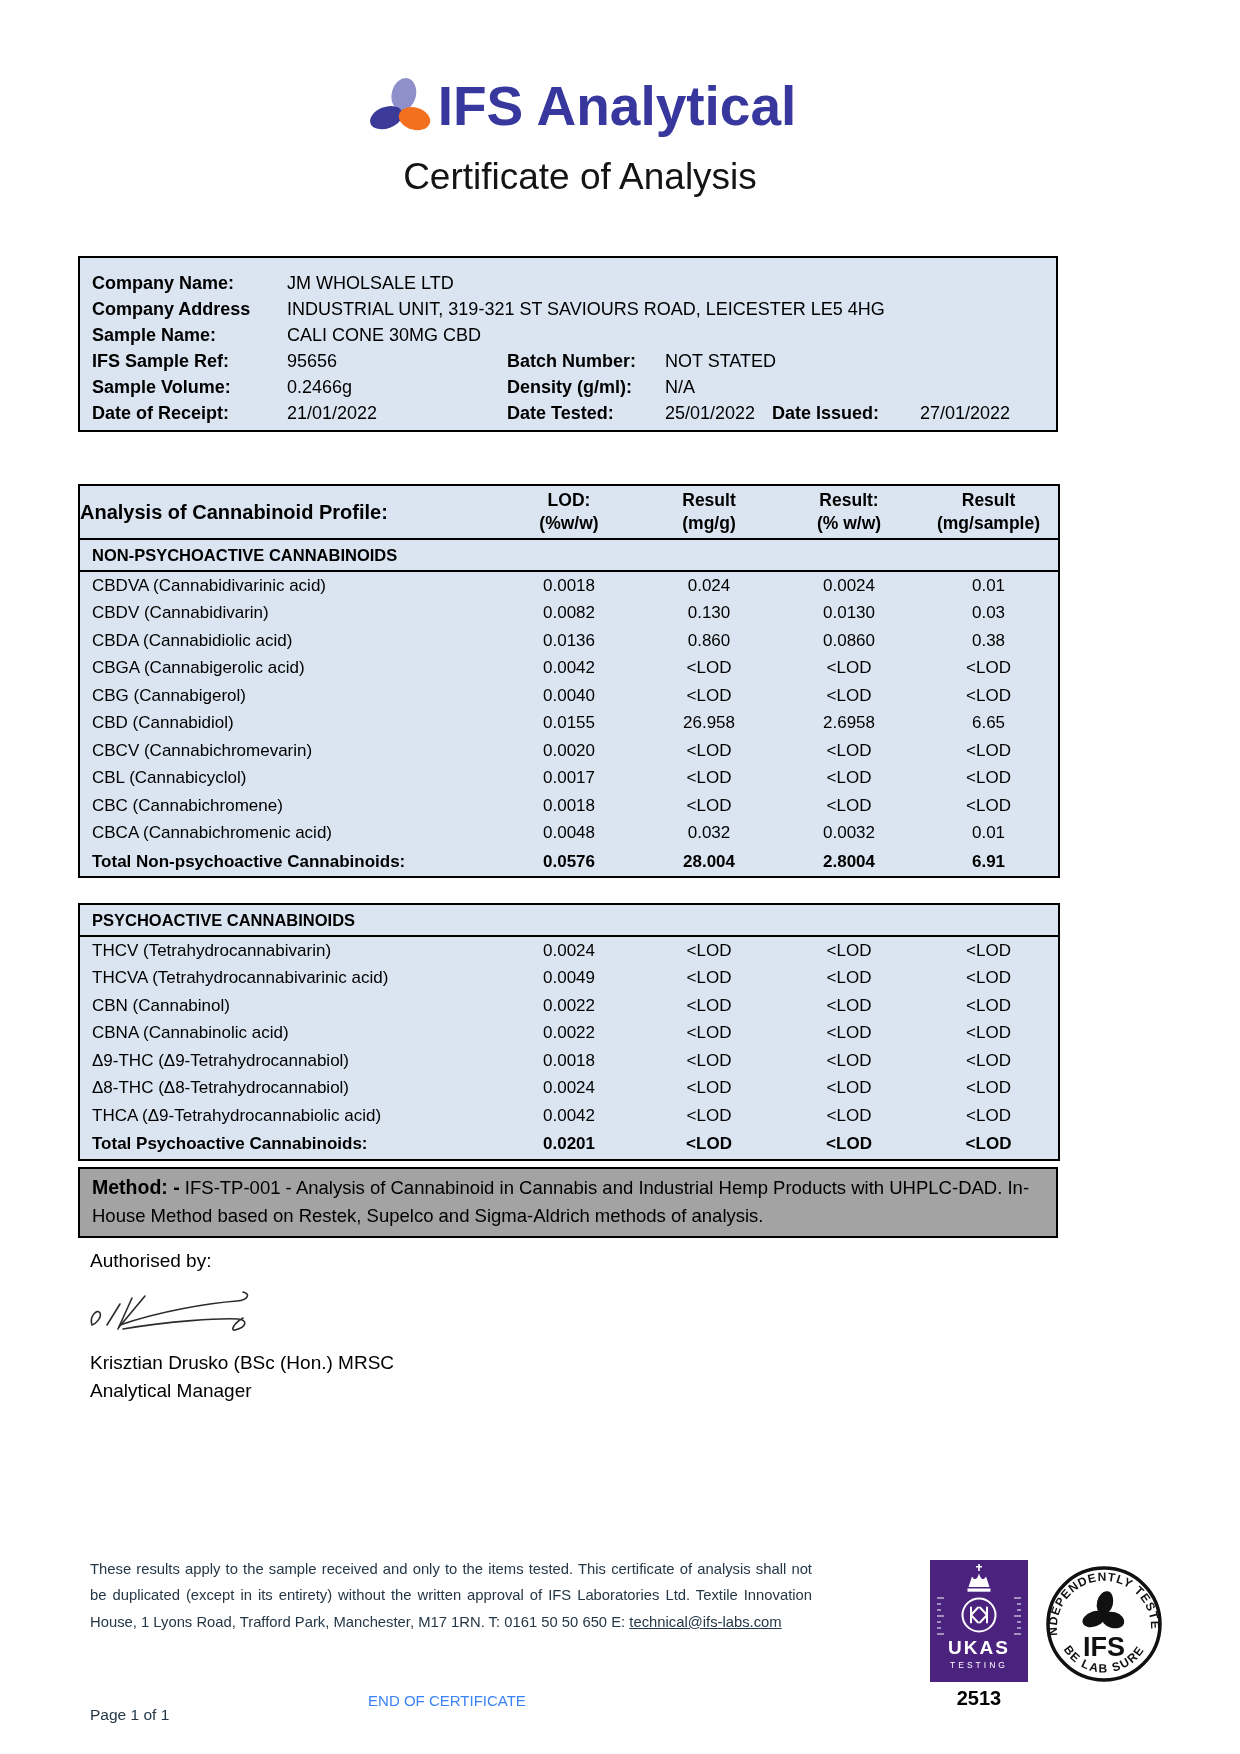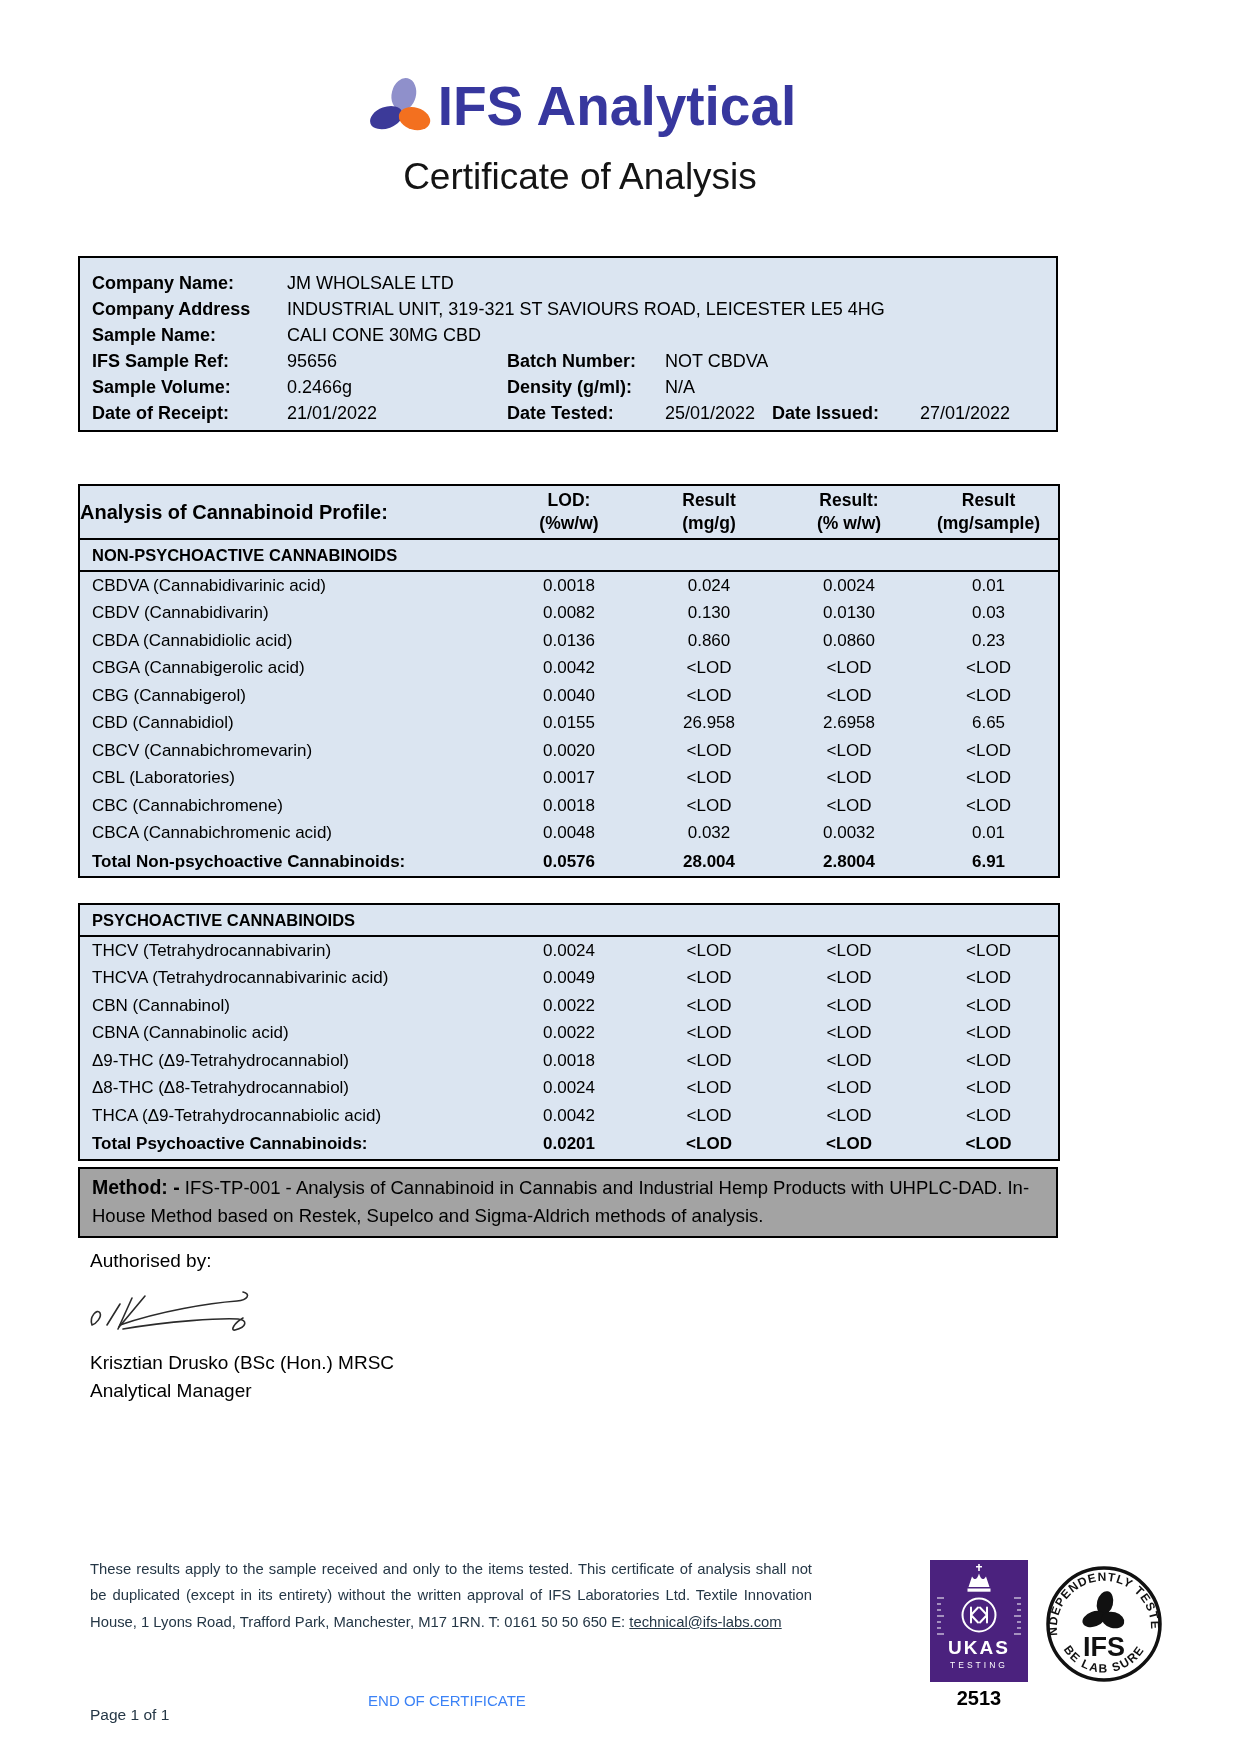--- a/index.html
+++ b/index.html
@@ -86,21 +86,21 @@
         <span class="value" style="grid-column: 2 / 7;">INDUSTRIAL UNIT, 319-321 ST SAVIOURS ROAD, LEICESTER LE5 4HG</span>
       </div>
       <div class="info-row">
         <span class="label">Sample Name:</span>
         <span class="value" style="grid-column: 2 / 7;">CALI CONE 30MG CBD</span>
       </div>
       <div class="info-row">
         <span class="label">IFS Sample Ref:</span>
         <span class="value">95656</span>
         <span class="label">Batch Number:</span>
-        <span class="value" style="grid-column: 4 / 7;">NOT CBDVA</span>
+        <span class="value" style="grid-column: 4 / 7;">NOT STATED</span>
       </div>
       <div class="info-row">
         <span class="label">Sample Volume:</span>
         <span class="value">0.2466g</span>
         <span class="label">Density (g/ml):</span>
         <span class="value" style="grid-column: 4 / 7;">N/A</span>
       </div>
       <div class="info-row">
         <span class="label">Date of Receipt:</span>
         <span class="value">21/01/2022</span>
@@ -156,21 +156,21 @@
           <td class="val">0.0082</td>
           <td class="val">0.130</td>
           <td class="val">0.0130</td>
           <td class="val">0.03</td>
         </tr>
         <tr class="data-row">
           <td class="name">CBDA (Cannabidiolic acid)</td>
           <td class="val">0.0136</td>
           <td class="val">0.860</td>
           <td class="val">0.0860</td>
-          <td class="val">0.23</td>
+          <td class="val">0.38</td>
         </tr>
         <tr class="data-row">
           <td class="name">CBGA (Cannabigerolic acid)</td>
           <td class="val">0.0042</td>
           <td class="val">&lt;LOD</td>
           <td class="val">&lt;LOD</td>
           <td class="val">&lt;LOD</td>
         </tr>
         <tr class="data-row">
           <td class="name">CBG (Cannabigerol)</td>
@@ -187,21 +187,21 @@
           <td class="val">6.65</td>
         </tr>
         <tr class="data-row">
           <td class="name">CBCV (Cannabichromevarin)</td>
           <td class="val">0.0020</td>
           <td class="val">&lt;LOD</td>
           <td class="val">&lt;LOD</td>
           <td class="val">&lt;LOD</td>
         </tr>
         <tr class="data-row">
-          <td class="name">CBL (Laboratories)</td>
+          <td class="name">CBL (Cannabicyclol)</td>
           <td class="val">0.0017</td>
           <td class="val">&lt;LOD</td>
           <td class="val">&lt;LOD</td>
           <td class="val">&lt;LOD</td>
         </tr>
         <tr class="data-row">
           <td class="name">CBC (Cannabichromene)</td>
           <td class="val">0.0018</td>
           <td class="val">&lt;LOD</td>
           <td class="val">&lt;LOD</td>

